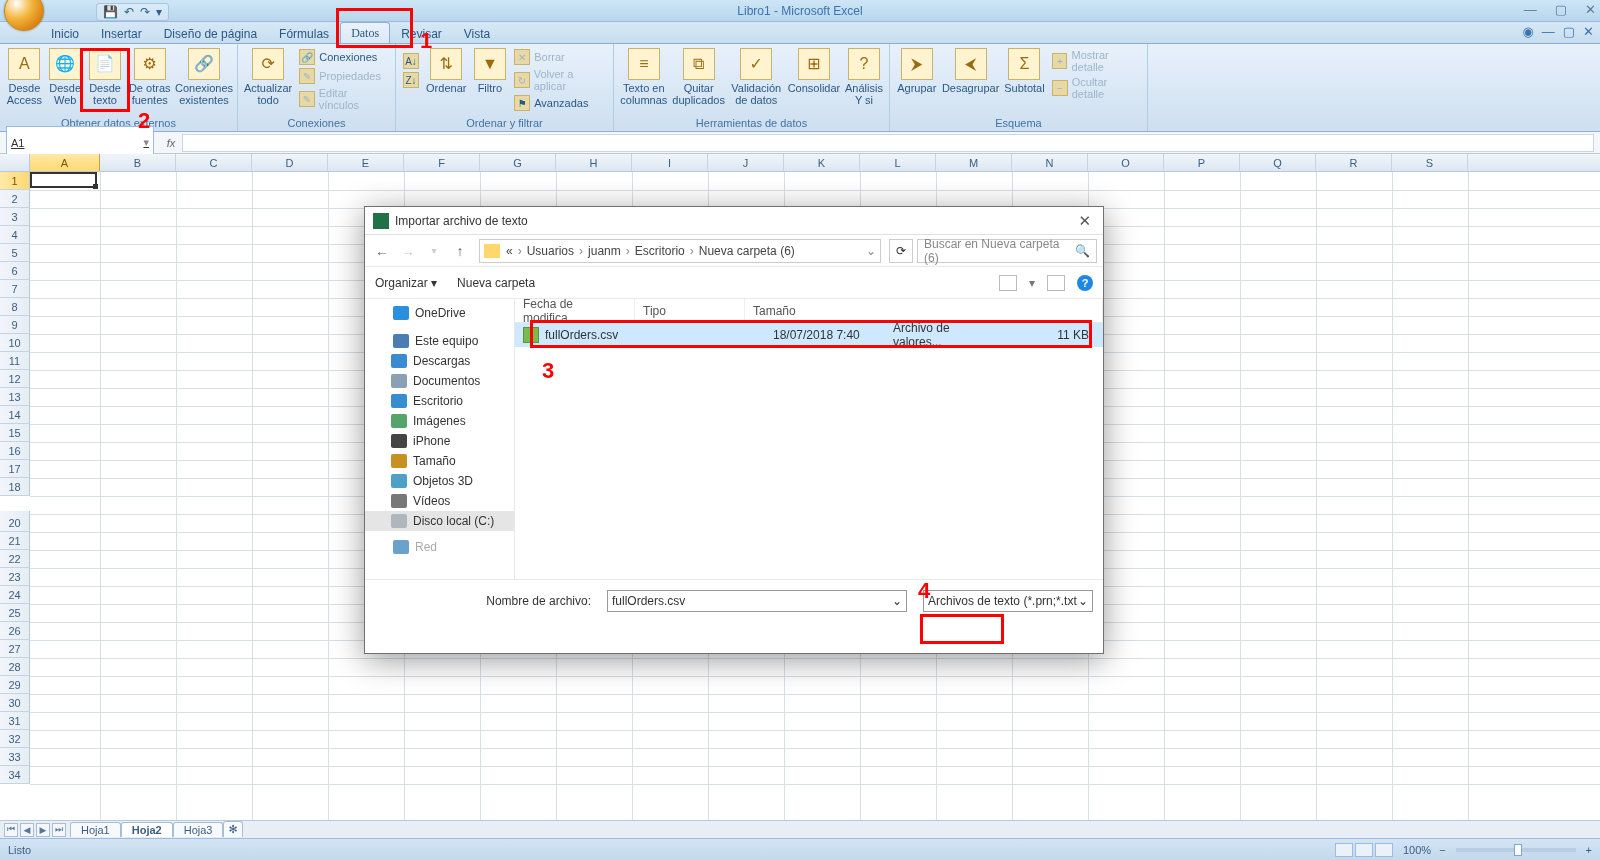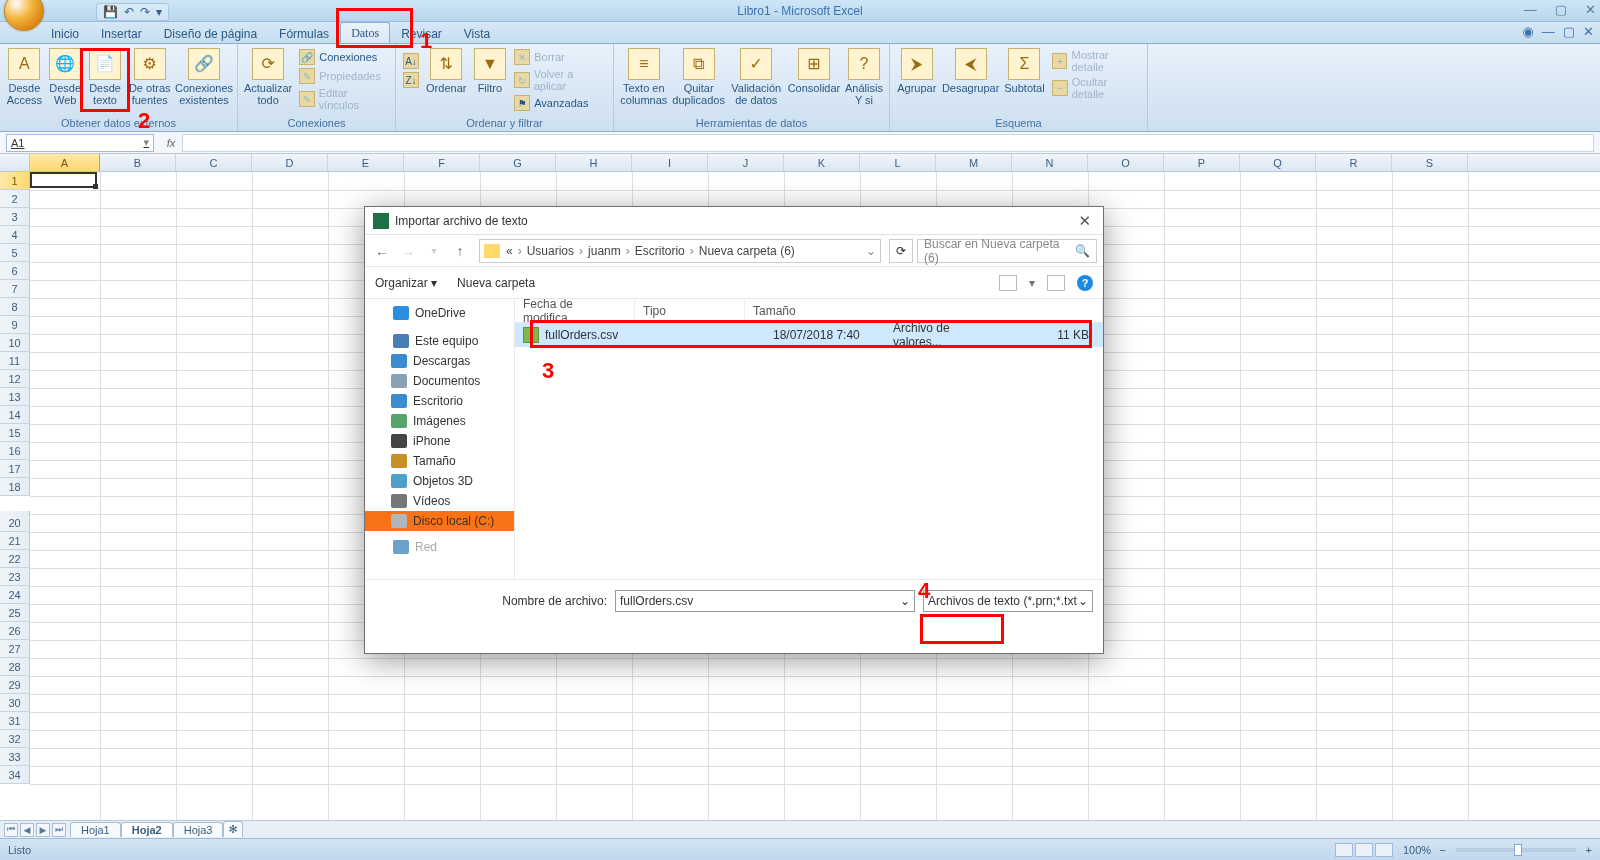--- a/index.html
+++ b/index.html
@@ -30,21 +30,21 @@
   .group-title { text-align:center; color:#4372a2; font-size:11px; padding:1px 0;}
   .bigbtn { display:flex; flex-direction:column; align-items:center; width:54px; padding:2px 1px; cursor:pointer; text-align:center; color:#2a5885; font-size:11px; line-height:1.1;}
   .bigbtn .ic { width:32px; height:32px; margin-bottom:2px; background:#fff3d0; border:1px solid #c8b26e; display:flex; align-items:center; justify-content:center; font-size:16px; color:#9a6b0f;}
   .smallbtn { display:flex; align-items:center; gap:4px; padding:1px 3px; color:#2a5885; font-size:11px; cursor:pointer;}
   .smallbtn.disabled { color:#9fb5c9; }
   .smallbtn .ic2 { width:16px; height:16px; background:#e8d9a4; border:1px solid #c8b26e; font-size:10px; display:flex; align-items:center; justify-content:center;}
   .col { display:flex; flex-direction:column; gap:1px; padding-top:2px;}
 
   
   .fxrow { height:22px; border-bottom:1px solid #c1c8cf; display:flex; align-items:center; background:#f3f6fa;}
-  .namebox { width:148px; border:1px solid #9bbce0; margin:17px 6px; height:18px; display:flex; align-items:center; justify-content:space-between; padding:0 4px; background:#fff;text-decoration:underline;}
+  .namebox { width:148px; border:1px solid #9bbce0; margin:17px 6px; height:18px; display:flex; align-items:center; justify-content:space-between; padding:16px 4px; background:#fff;text-decoration:underline;}
   .fxicon { width:22px; text-align:center; color:#666; font-style:italic; }
   .fxinput { flex:1; border:1px solid #c9d6e4; height:18px; margin-right:6px; background:#fff;}
 
   
   .gridwrap { position:absolute; top:154px; left:0; right:0; bottom:22px; overflow:hidden; background:#fff;}
   .colhdrs { display:flex; height:18px; background:linear-gradient(#f1f5fa,#dce7f2); border-bottom:1px solid #b7c9da; margin-left:30px;}
   .colhdr { border-right:1px solid #c6d4e2; display:flex; align-items:center; justify-content:center; color:#3c5e80; font-size:11px;}
   .colhdr.sel { background:linear-gradient(#ffe9a7,#ffd873); color:#7a5400; border-right-color:#c4a23c;}
   .corner { position:absolute; left:0; top:0; width:30px; height:18px; background:linear-gradient(#f1f5fa,#dce7f2); border-right:1px solid #b7c9da; border-bottom:1px solid #b7c9da;}
   .rows { position:absolute; top:18px; left:0; right:0; bottom:0;}
@@ -87,37 +87,37 @@
   .dlg-toolbar { height:32px; border-bottom:1px solid #e8e8e8; display:flex; align-items:center; padding:0 10px; gap:20px;}
   .dlg-toolbar .tb { cursor:pointer; color:#333;}
   .dlg-toolbar .right { margin-left:auto; display:flex; gap:12px; align-items:center;}
   .ticon { width:18px; height:16px; border:1px solid #bbb; display:inline-block; cursor:pointer;}
   .help { width:16px; height:16px; border-radius:50%; background:#1e88e5; color:#fff; display:flex; align-items:center; justify-content:center; font-size:11px; font-weight:bold; cursor:pointer;}
 
   .dlg-body { display:flex; height:280px;}
   .navpane { width:150px; border-right:1px solid #e8e8e8; overflow-y:auto; padding:4px 0;}
   .nitem { display:flex; align-items:center; gap:6px; padding:3px 10px 3px 28px; cursor:pointer; color:#333; position:relative;}
   .nitem.lvl1 { padding-left:26px; }
-  .nitem.lvl1.sel { background:#f97316;}
+  .nitem.lvl1.sel { background:#e5e5e5;}
   .nitem .nicon { width:16px; height:14px; background:#5aa9e6; border-radius:2px;}
   .nitem.folder .nicon { background:#ffd76a;}
   .nitem.drive .nicon { background:#b0b6bd;}
   .nitem.cloud .nicon { background:#2a8fdc;}
 
   .filepane { flex:1; display:flex; flex-direction:column;}
   .filehdr { height:24px; border-bottom:1px solid #e8e8e8; display:flex; align-items:center; color:#555;}
   .fh { padding:0 8px; border-right:1px solid #eee; height:100%; display:flex; align-items:center; gap:4px;}
   .filelist { flex:1; }
   .frow { height:24px; display:flex; align-items:center; cursor:pointer;}
   .frow.sel { background:#cde8ff;}
   .fcell { padding:0 8px;}
   .ficon { width:16px; height:16px; margin-right:6px; background:#7db94f; border:1px solid #5e9338; display:inline-block;}
 
   .dlg-foot { border-top:1px solid #e8e8e8; padding:6px 10px;}
-  .footrow { display:flex; align-items:center; gap:8px; margin:4px 0; justify-content:flex-end;}
+  .footrow { display:flex; align-items:center; gap:16px; margin:4px 0; justify-content:flex-end;}
   .footrow label { color:#333;}
   .combo { height:22px; border:1px solid #999; background:#fff; display:flex; align-items:center; justify-content:space-between; padding:0 4px;}
   .btn { height:24px; padding:0 18px; border:1px solid #adadad; background:linear-gradient(#fdfdfd,#e8e8e8); cursor:pointer; display:flex; align-items:center;}
   .btn.primary { border-color:#3a8cd0; background:linear-gradient(#eaf4ff,#d2e7fa);}
 </style>
 </head>
 <body>
 
 <div class="titlebar">
   <div class="title">Libro1 - Microsoft Excel</div>

